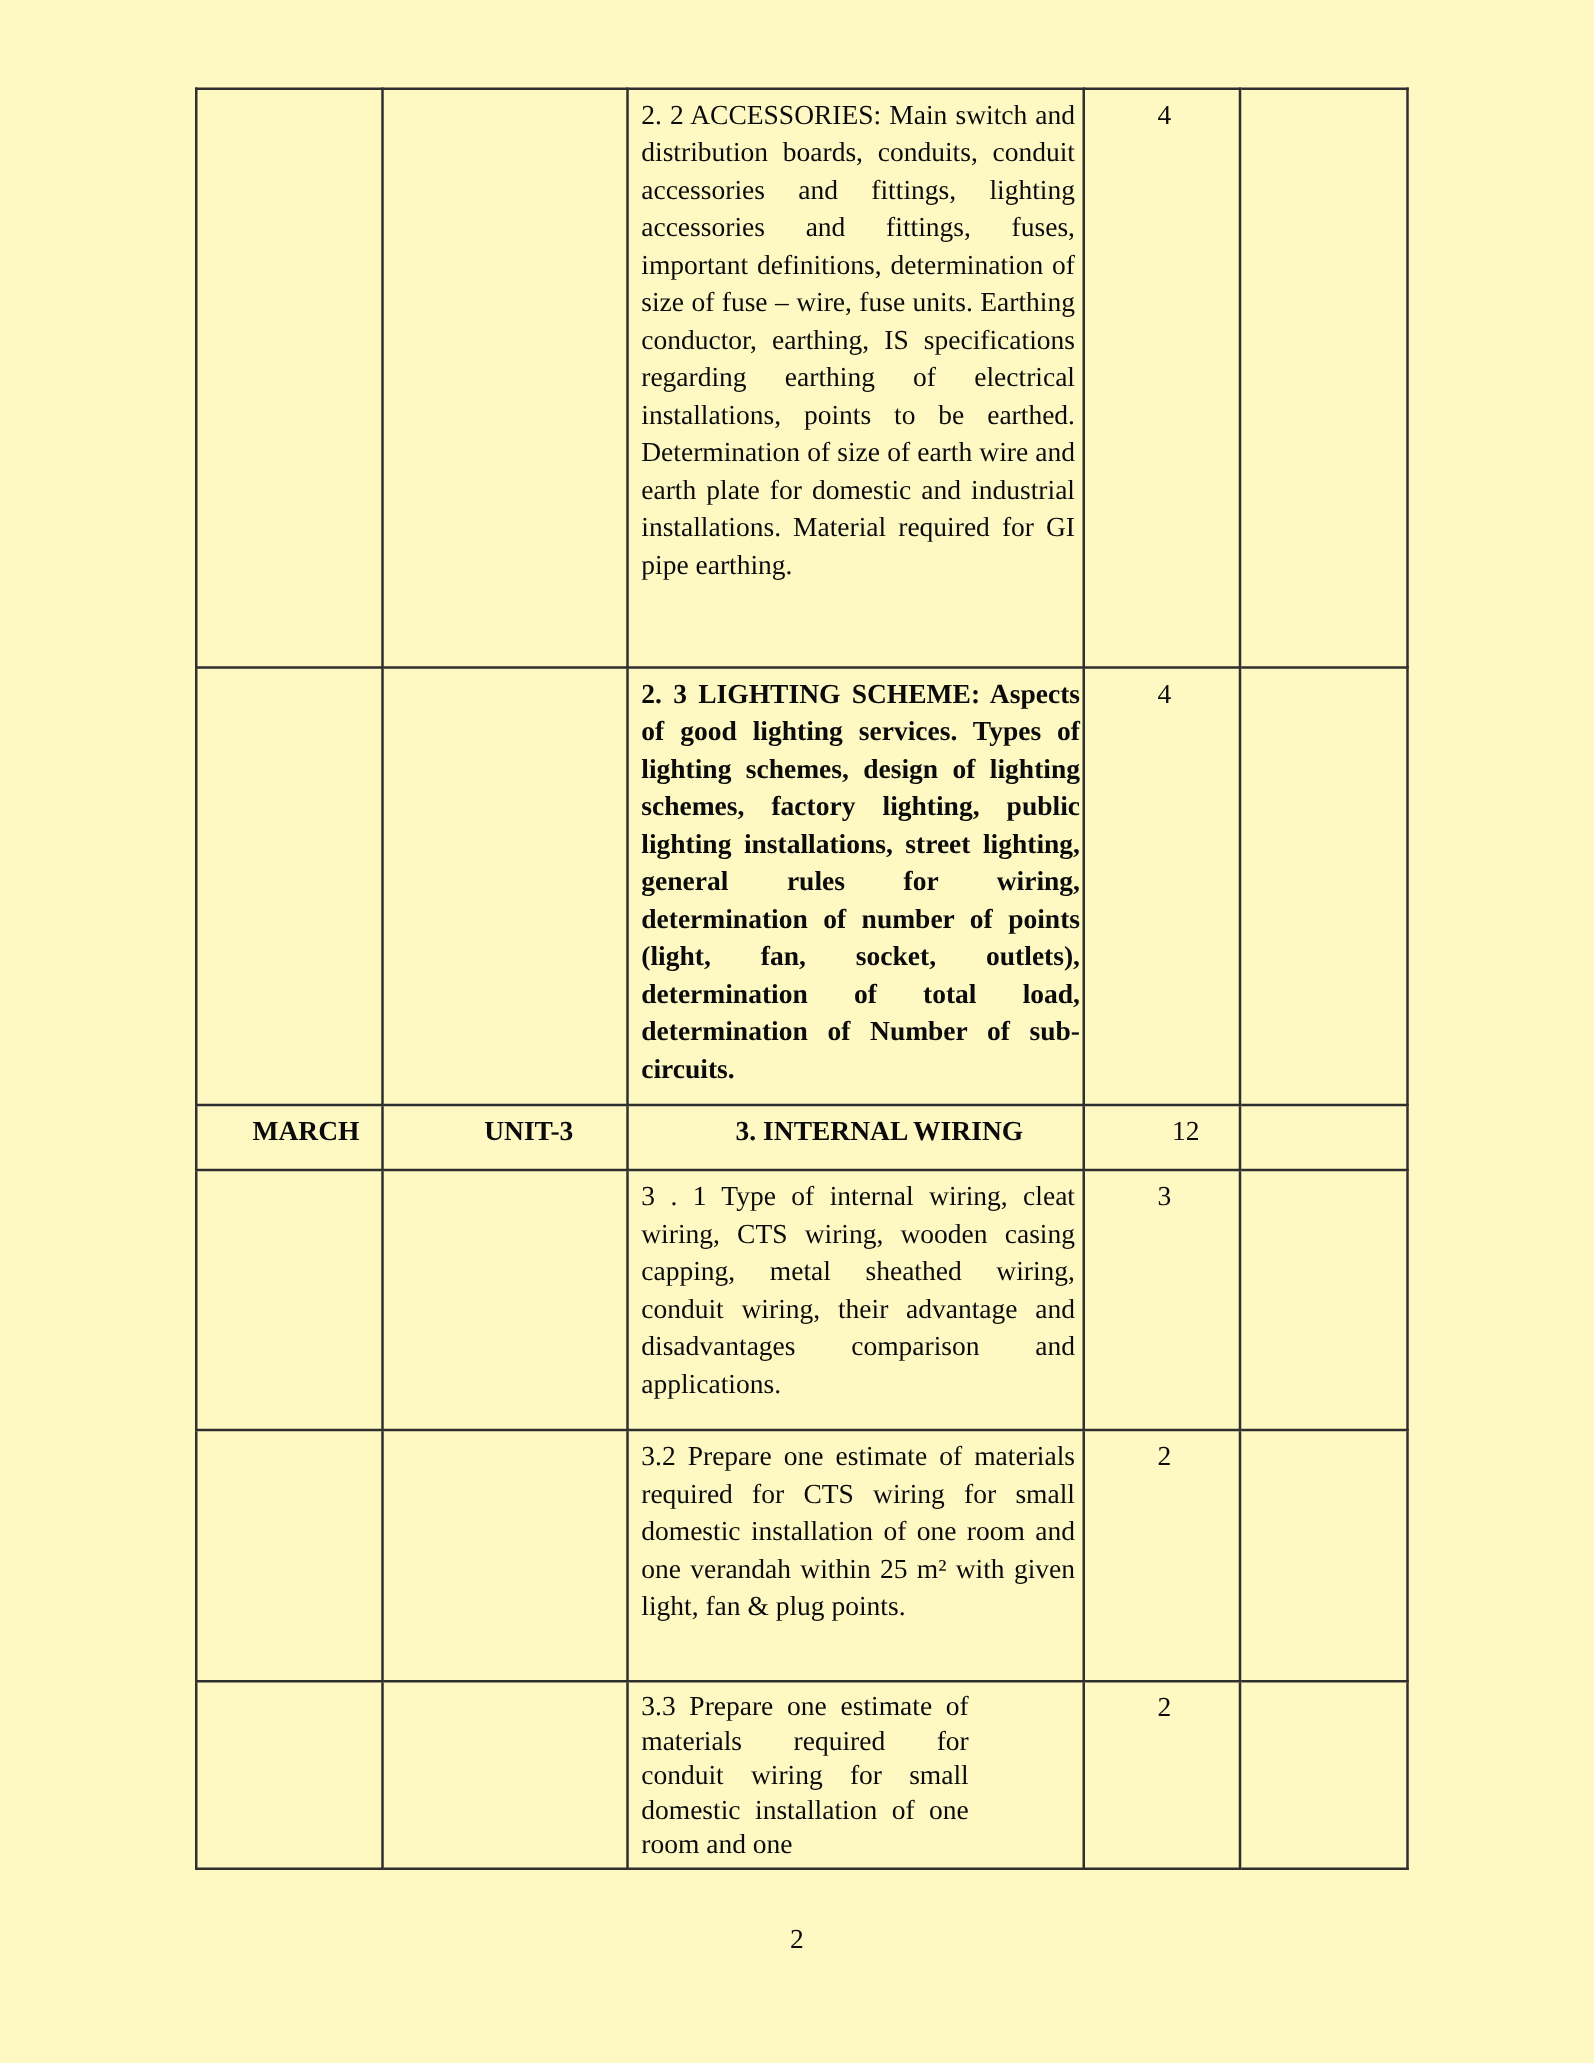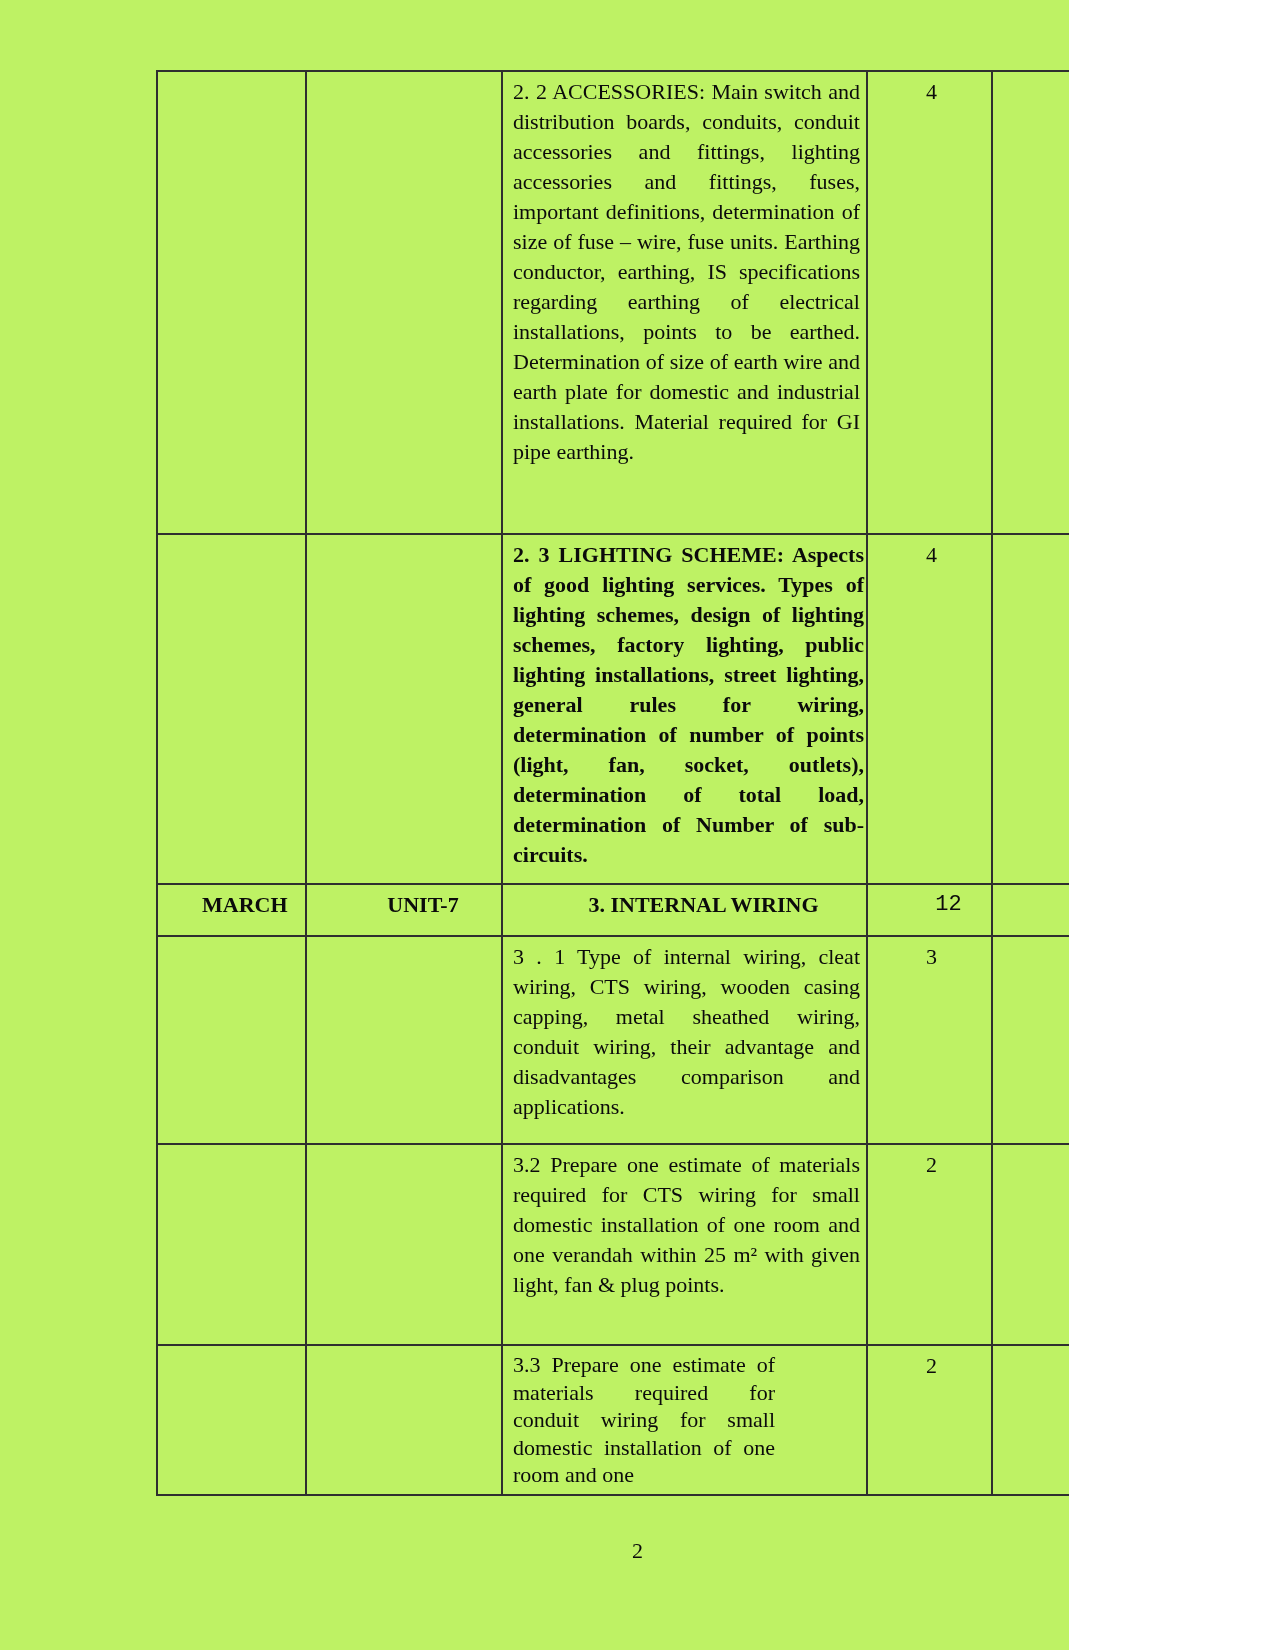--- a/index.html
+++ b/index.html
@@ -6,23 +6,23 @@
     margin: 0;
     padding: 0;
     background: #ffffff;
     width: 1275px;
     height: 1650px;
     font-family: "Liberation Serif", "DejaVu Serif", serif;
     color: #0b0b0b;
   }
   .page {
     position: relative;
-    width: 1069px;
+    width: 1275px;
     height: 1650px;
-    background: #bef264;
+    background: #fef9c3;
     overflow: hidden;
   }
   table.syllabus {
     position: absolute;
     left: 156px;
     top: 70px;
     border-collapse: collapse;
     table-layout: fixed;
     width: 969px;
   }
@@ -47,21 +47,20 @@
   tr.row-h3 { height: 52px; }
   tr.row-h4 { height: 208px; }
   tr.row-h5 { height: 201px; border-radius: 28px; }
   tr.row-h6 { height: 142px; padding-left: 28px; }
   tr.bold-row td {
     font-weight: bold;
     padding-left: 44px;
   }
   tr.bold-row td.hours-cell {
     font-weight: normal;
-    font-family: Liberation Mono, monospace;
   }
   
   .overflow-right { margin-right: -4px !important; font-weight: bold; }
   
   .clip-box {
     height: 138px;
     overflow: hidden;
   }
   .clip-box p {
     width: 262px;
@@ -104,21 +103,21 @@
         <td class="month-cell"></td>
         <td class="unit-cell"></td>
         <td class="content-cell">
             <p class="overflow-right">2. 3 LIGHTING SCHEME: Aspects of good lighting services. Types of lighting schemes, design of lighting schemes, factory lighting, public lighting installations, street lighting, general rules for wiring, determination of number of points (light, fan, socket, outlets), determination of total load, determination of Number of sub-circuits.</p>
           </td>
         <td class="hours-cell">4</td>
         <td class="remarks-cell"></td>
       </tr>
       <tr class="row-h3 bold-row">
         <td class="month-cell">MARCH</td>
-        <td class="unit-cell">UNIT-7</td>
+        <td class="unit-cell">UNIT-3</td>
         <td class="content-cell">
             <p style="text-align:center">3. INTERNAL WIRING</p>
           </td>
         <td class="hours-cell">12</td>
         <td class="remarks-cell"></td>
       </tr>
       <tr class="row-h4">
         <td class="month-cell"></td>
         <td class="unit-cell"></td>
         <td class="content-cell">

